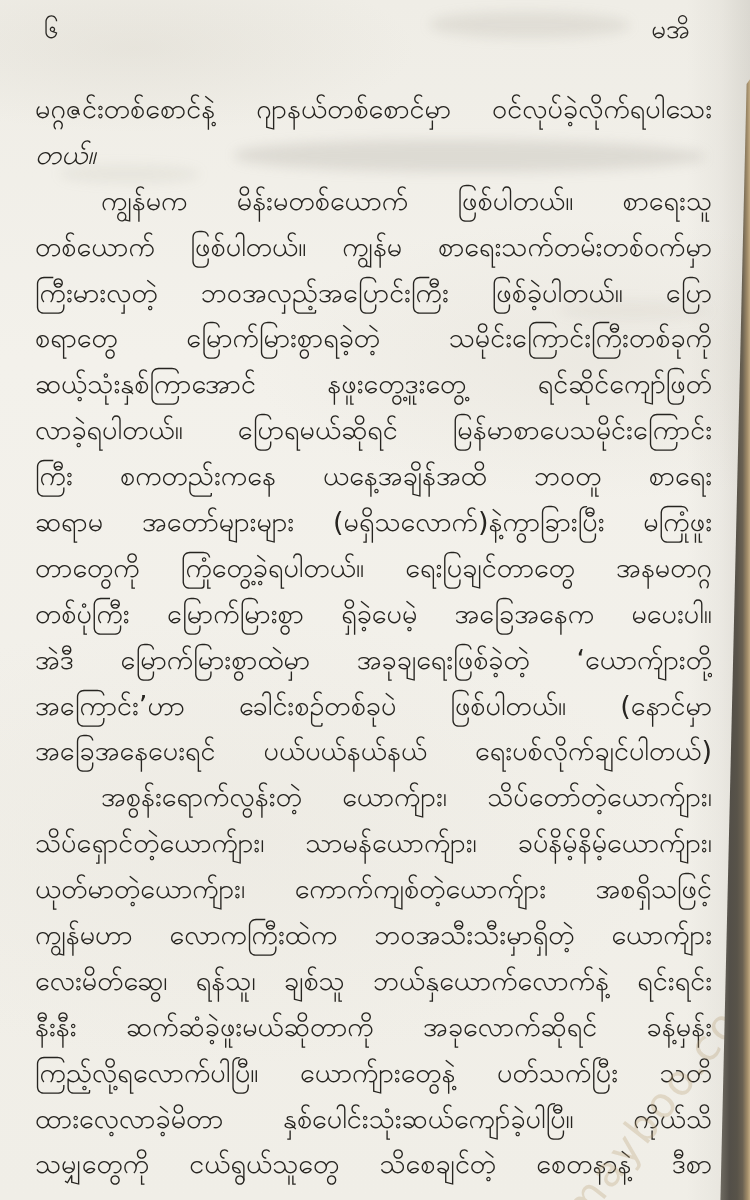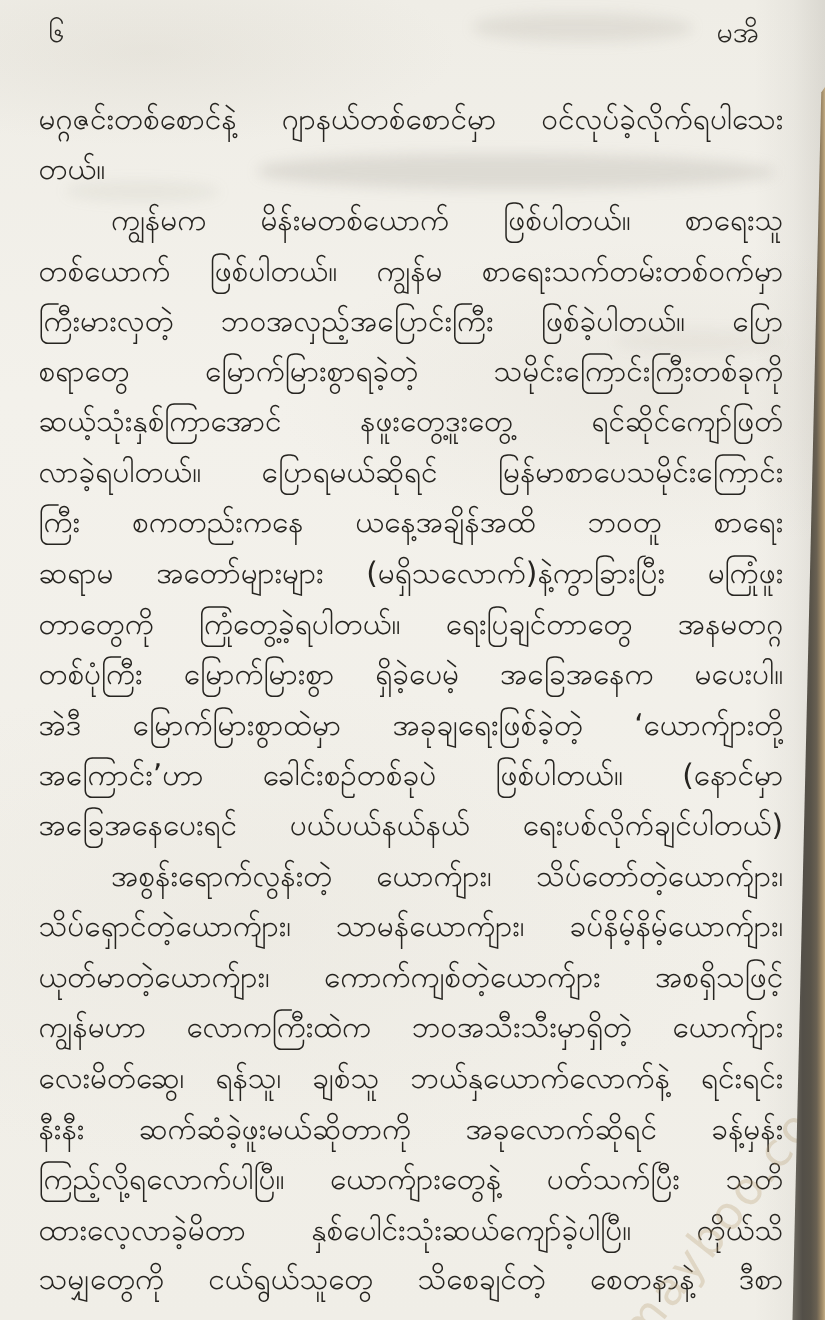--- a/index.html
+++ b/index.html
@@ -39,21 +39,21 @@
     color: #262420;
     text-rendering: optimizeLegibility;
   }
   .line {
     height: 45.9px;
     overflow: hidden;
     text-align: justify;
     text-align-last: justify;
     white-space: normal;
   }
-  .line.noj { text-align: right; text-align-last: left; }
+  .line.noj { text-align: right; text-align-last: left; font-style: italic; }
   .line.ind { padding-left: 66px; }
 
   
   .smudge {
     position: absolute;
     background: rgba(150,145,132,0.16);
     filter: blur(6px);
     border-radius: 45% 55% 50% 50%;
     pointer-events: none;
   }

